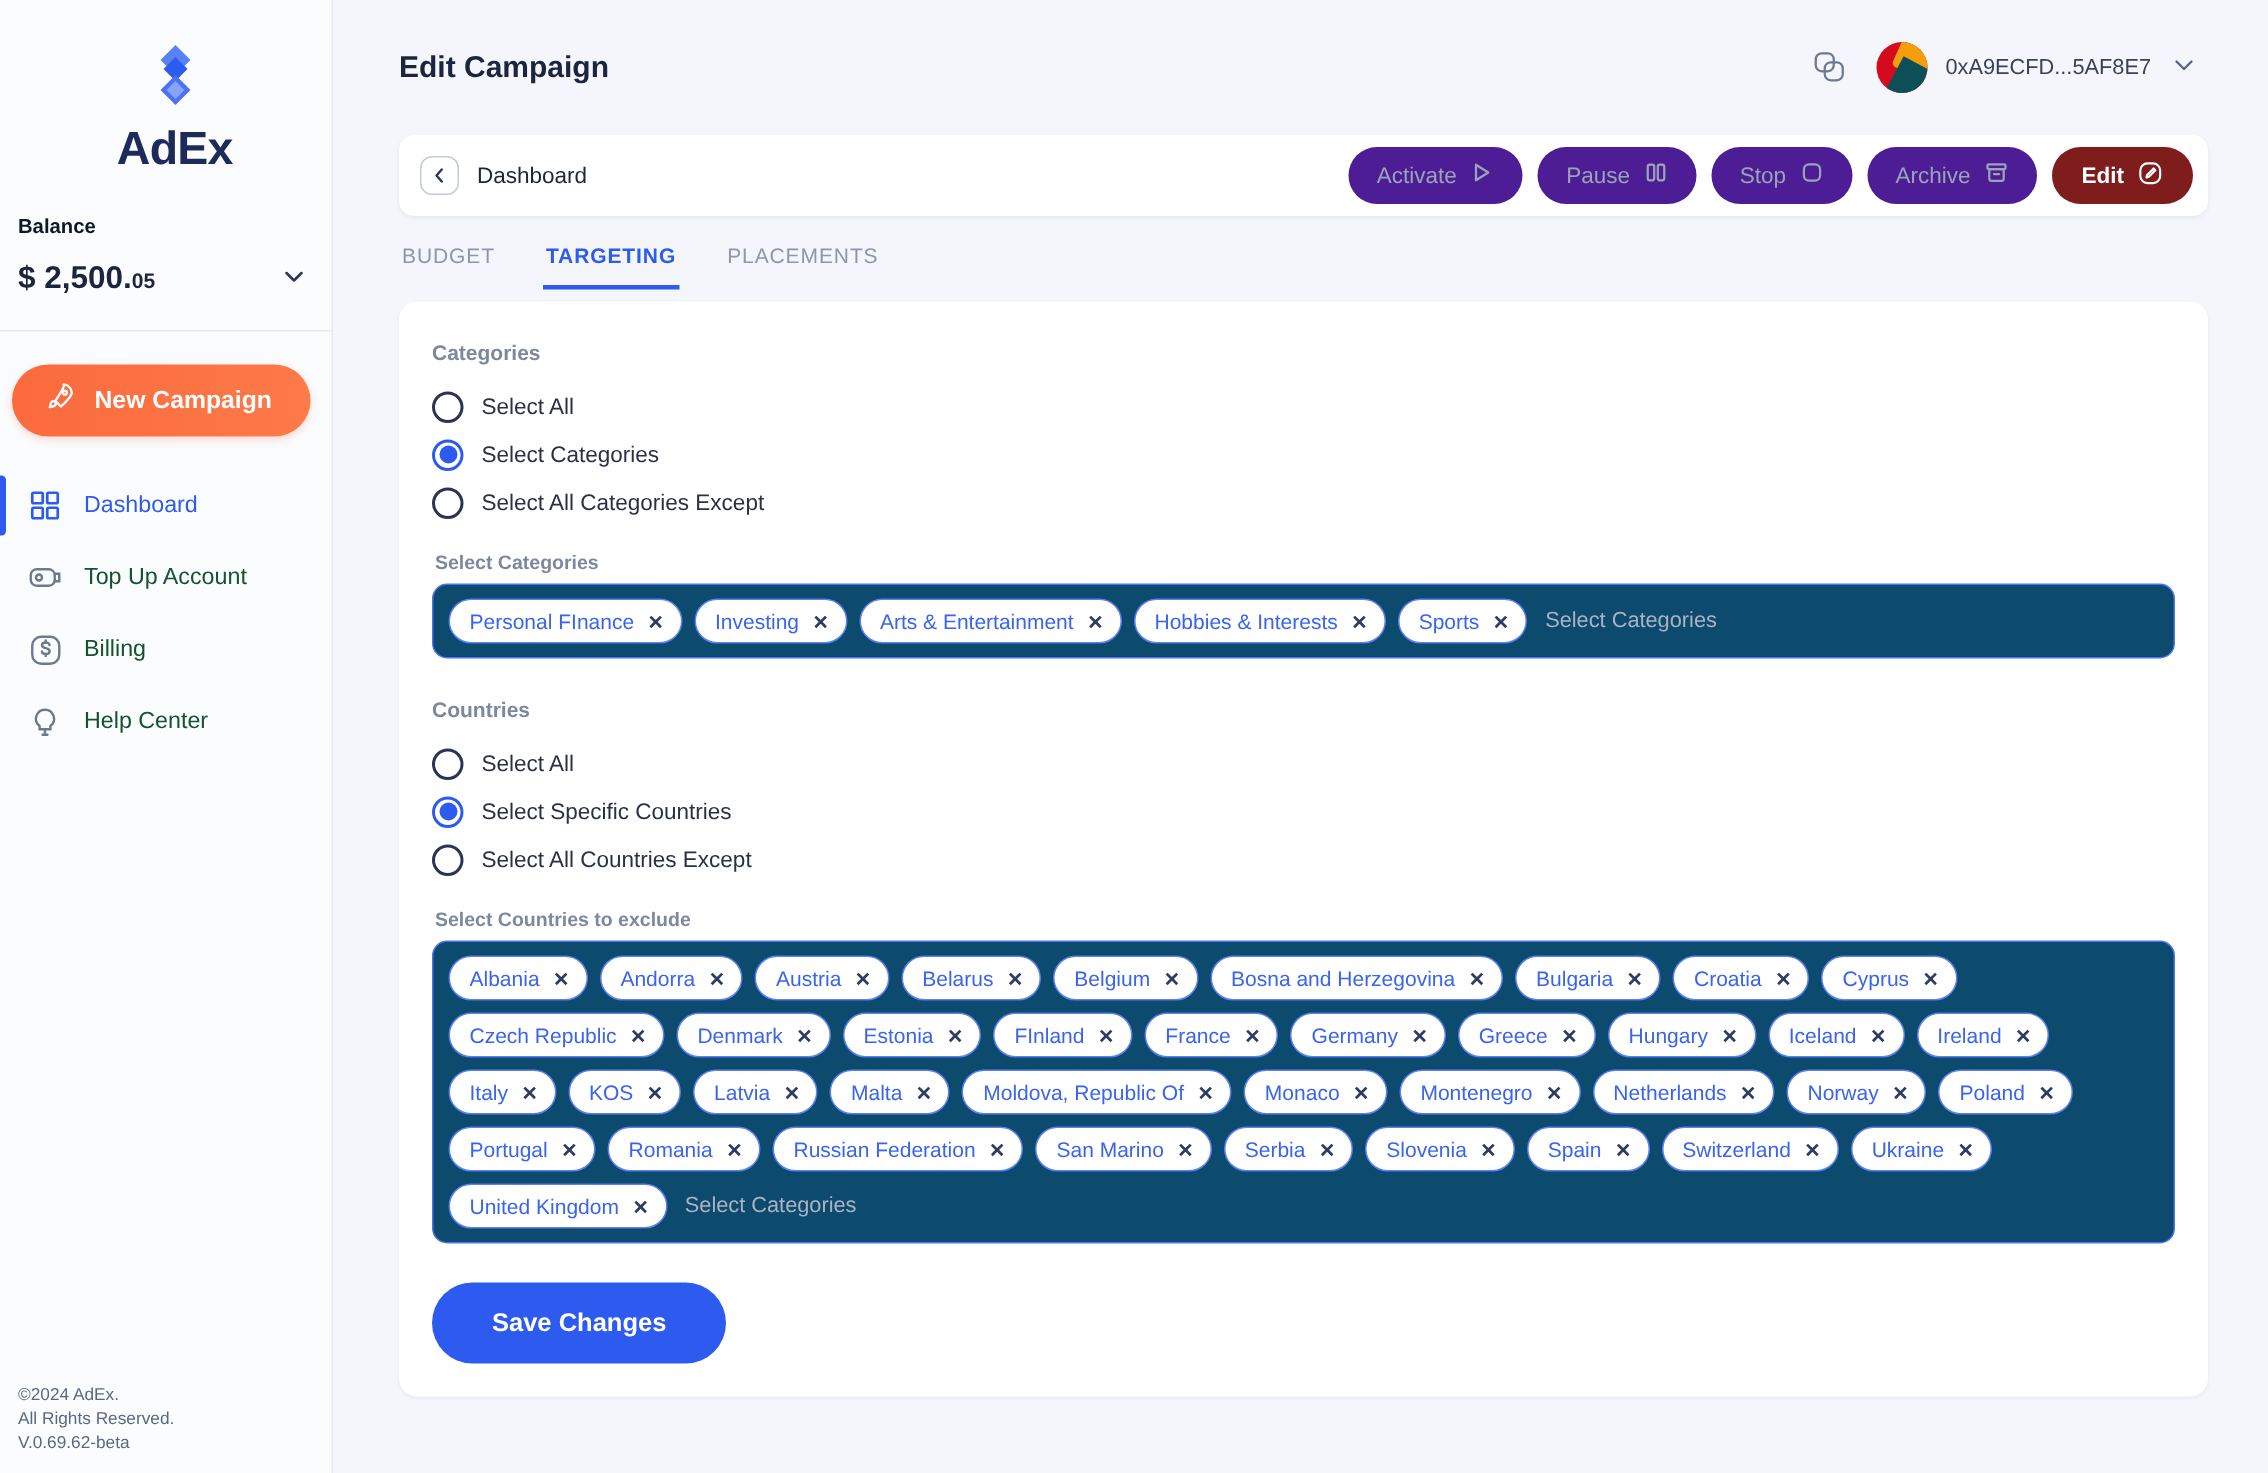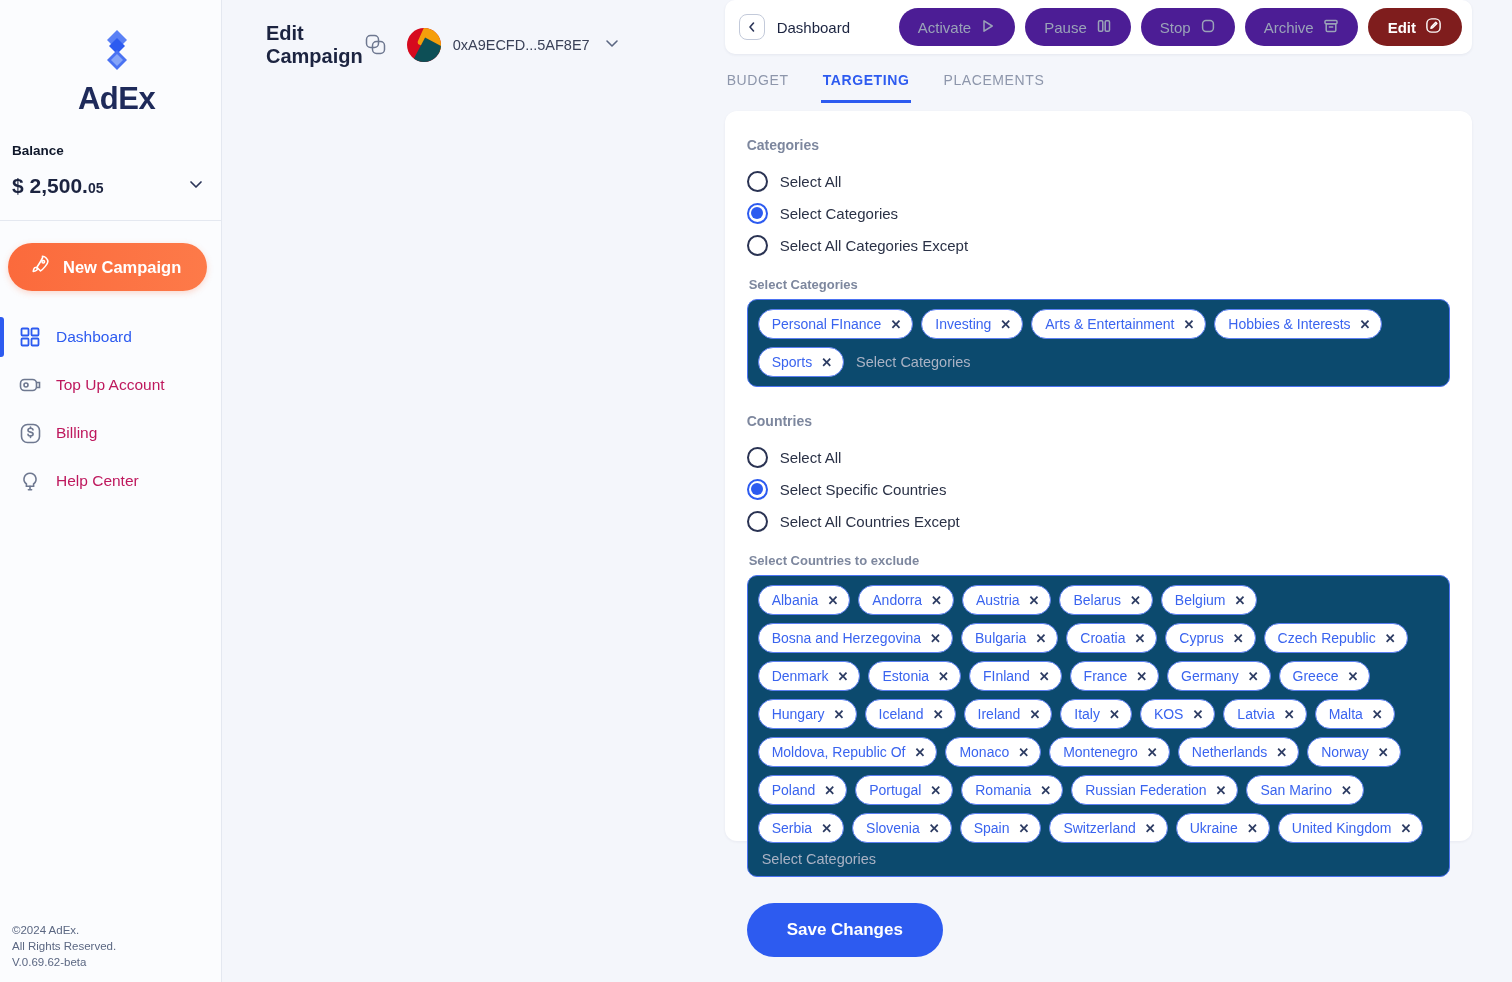--- a/index.html
+++ b/index.html
@@ -39,35 +39,35 @@
     color: #fff; display: flex; align-items: center; gap: 11px;
     padding-left: 22px;
     font-size: 16.5px; font-weight: bold;
     border: none; cursor: pointer;
     box-shadow: 0 2px 6px rgba(251,106,60,.25);
   }
   .nav { margin-top: 22px; }
   .nav-item {
     display: flex; align-items: center; gap: 14px;
     height: 48px; padding-left: 18px;
-    font-size: 15.5px; color: #be185d; cursor: pointer; position: relative;
+    font-size: 15.5px; color: #14532d; cursor: pointer; position: relative;
   }
   .nav-item.active { color: #2d5bf0; font-weight: normal; }
   .nav-item.active::before {
     content: ""; position: absolute; left: 0; top: 4px; bottom: 4px;
     width: 4px; background: #2d5bf0; border-radius: 0 3px 3px 0;
   }
   .nav-icon { width: 24px; height: 24px; display: flex; align-items: center; justify-content: center; }
   .footer-note {
     position: absolute; bottom: 12px; left: 12px;
     font-size: 11.5px; color: #5b6782; line-height: 16px;
   }
 
   
-  .main { flex: 1; height: 982px; display: flex; flex-direction: row; overflow: hidden; gap: 13px; }
+  .main { flex: 1; height: 982px; display: flex; flex-direction: column; overflow: hidden; }
   .topbar {
     height: 90px; display: flex; align-items: center;
     justify-content: space-between; padding: 0 46px 0 44px;
     flex: 0 0 90px;
   }
   .page-title { font-size: 20px; font-weight: bold; color: #1c2440; }
   .topbar-right { display: flex; align-items: center; gap: 18px; }
   .copy-icon { width: 26px; height: 26px; cursor: pointer; }
   .acct { display: flex; align-items: center; gap: 12px; cursor: pointer; }
   .avatar {

